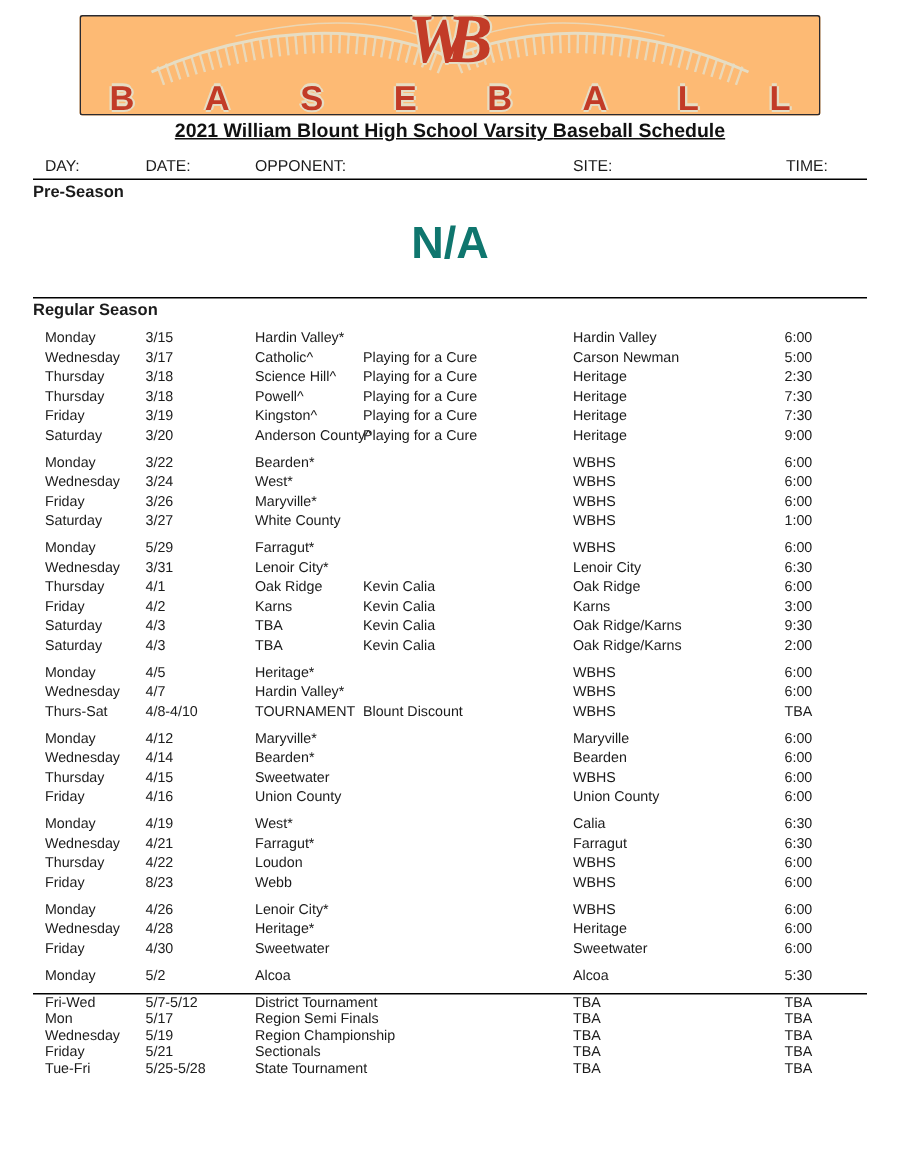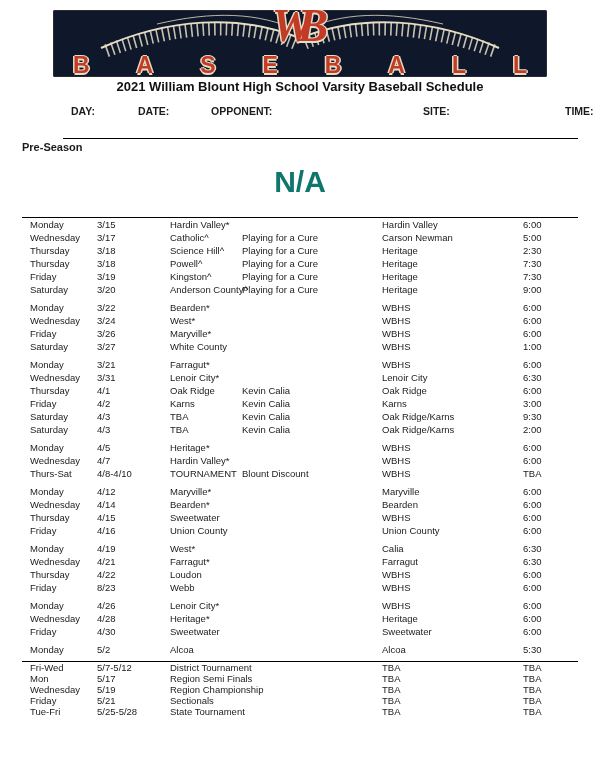--- a/index.html
+++ b/index.html
@@ -4,48 +4,48 @@
 <style>
   html,body{margin:0;padding:0;}
   body{
     width:600px;height:776px;background:#ffffff;
     font-family:"Liberation Sans",sans-serif;color:#1b1b1b;
     position:relative;overflow:hidden;
   }
   
   .banner{
     position:relative;margin:10px 0 0 53px;width:494px;height:67px;
-    background:#0f172a;overflow:hidden;border-radius:2px;
+    background:#fdba74;overflow:hidden;border-radius:2px;
     box-shadow:0 0 0 1px #2a2a30 inset;
   }
   .banner svg{position:absolute;top:0;left:0;}
   .monogram{
     position:absolute;top:-7px;left:50%;transform:translateX(-50%);
     font-family:"Liberation Serif",serif;font-style:italic;font-weight:bold;
     font-size:46px;line-height:1;color:#c23b27;letter-spacing:-15px;
     padding-right:15px;z-index:3;
     text-shadow:-1.5px 0 0 #e6ddc4,1.5px 0 0 #e6ddc4,0 -1.5px 0 #e6ddc4,0 1.5px 0 #e6ddc4;
   }
   .wordmark{
     position:absolute;bottom:0;left:20px;right:20px;z-index:4;
     display:flex;justify-content:space-between;
   }
   .wordmark span{
     font-weight:bold;font-size:23px;line-height:1.05;color:#c23b27;
     text-shadow:-1.5px 0 0 #e6ddc4,1.5px 0 0 #e6ddc4,0 -1.5px 0 #e6ddc4,0 1.5px 0 #e6ddc4;
   }
   
   .rev-date{text-align:right;margin:2px 52px 0 0;font-size:8.5px;font-weight:bold;}
-  .title{margin:2px 0 0 0;text-align:center;font-size:13px;font-weight:bold;color:#111;}
+  .title{margin:2px 0 0 0;text-align:center;font-size:13px;font-weight:bold;color:#111;text-decoration:underline;}
   .content{margin:0 22px;}
   .col-header{
     display:grid;grid-template-columns:67px 73px 212px 142px 54px;
-    padding:0 0 21px 8px;margin-top:11px;
+    padding:0 0 2px 8px;margin-top:11px;
     border-bottom:1.5px solid #000;
-    font-size:10.5px;font-weight:bold;margin-left:41px;
+    font-size:10.5px;font-weight:normal;
   }
   
   .rule{border-top:1.5px solid #000;margin-top:4px;}
   .section-label{text-align:left;font-size:11px;font-weight:bold;padding:2px 0 6px 0;}
   .placeholder{text-align:center;font-size:30px;font-weight:bold;margin:6px 0 18px 0;color:#0f766e;}
   .group{margin-bottom:5px;}
   .row{
     display:grid;grid-template-columns:67px 73px 72px 140px 141px 54px;
     padding-left:8px;font-size:9.5px;line-height:13px;
   }
@@ -96,20 +96,21 @@
       <div class="cell">SITE:</div>
       <div class="cell">TIME:</div>
     </div>
     <div id="sections">
         <div class="section">
           <div class="section-label">Pre-Season</div>
           <div class="placeholder">N/A</div>
         </div>
         <div class="section">
           <div class="rule"></div>
+          <div class="section-label">Regular Season</div>
           <div class="group">
             <div class="row">
               <div class="cell cell-day">Monday</div>
               <div class="cell cell-date">3/15</div>
               <div class="cell cell-opponent">Hardin Valley*</div>
               <div class="cell cell-note"></div>
               <div class="cell cell-site">Hardin Valley</div>
               <div class="cell cell-time">6:00</div>
             </div>
             <div class="row">
@@ -183,21 +184,21 @@
               <div class="cell cell-date">3/27</div>
               <div class="cell cell-opponent">White County</div>
               <div class="cell cell-note"></div>
               <div class="cell cell-site">WBHS</div>
               <div class="cell cell-time">1:00</div>
             </div>
           </div>
           <div class="group">
             <div class="row">
               <div class="cell cell-day">Monday</div>
-              <div class="cell cell-date">3/21</div>
+              <div class="cell cell-date">5/29</div>
               <div class="cell cell-opponent">Farragut*</div>
               <div class="cell cell-note"></div>
               <div class="cell cell-site">WBHS</div>
               <div class="cell cell-time">6:00</div>
             </div>
             <div class="row">
               <div class="cell cell-day">Wednesday</div>
               <div class="cell cell-date">3/31</div>
               <div class="cell cell-opponent">Lenoir City*</div>
               <div class="cell cell-note"></div>

